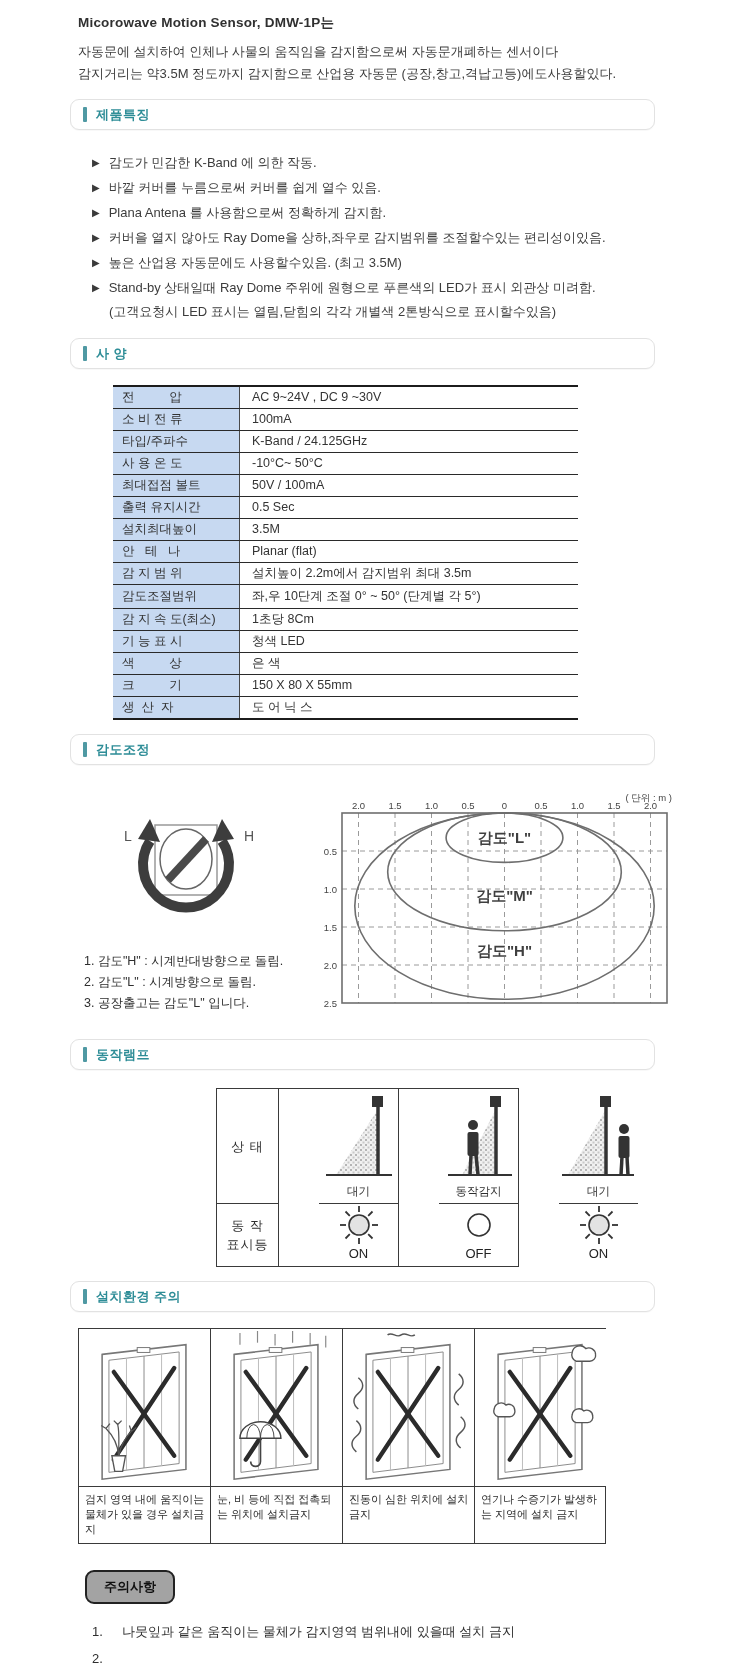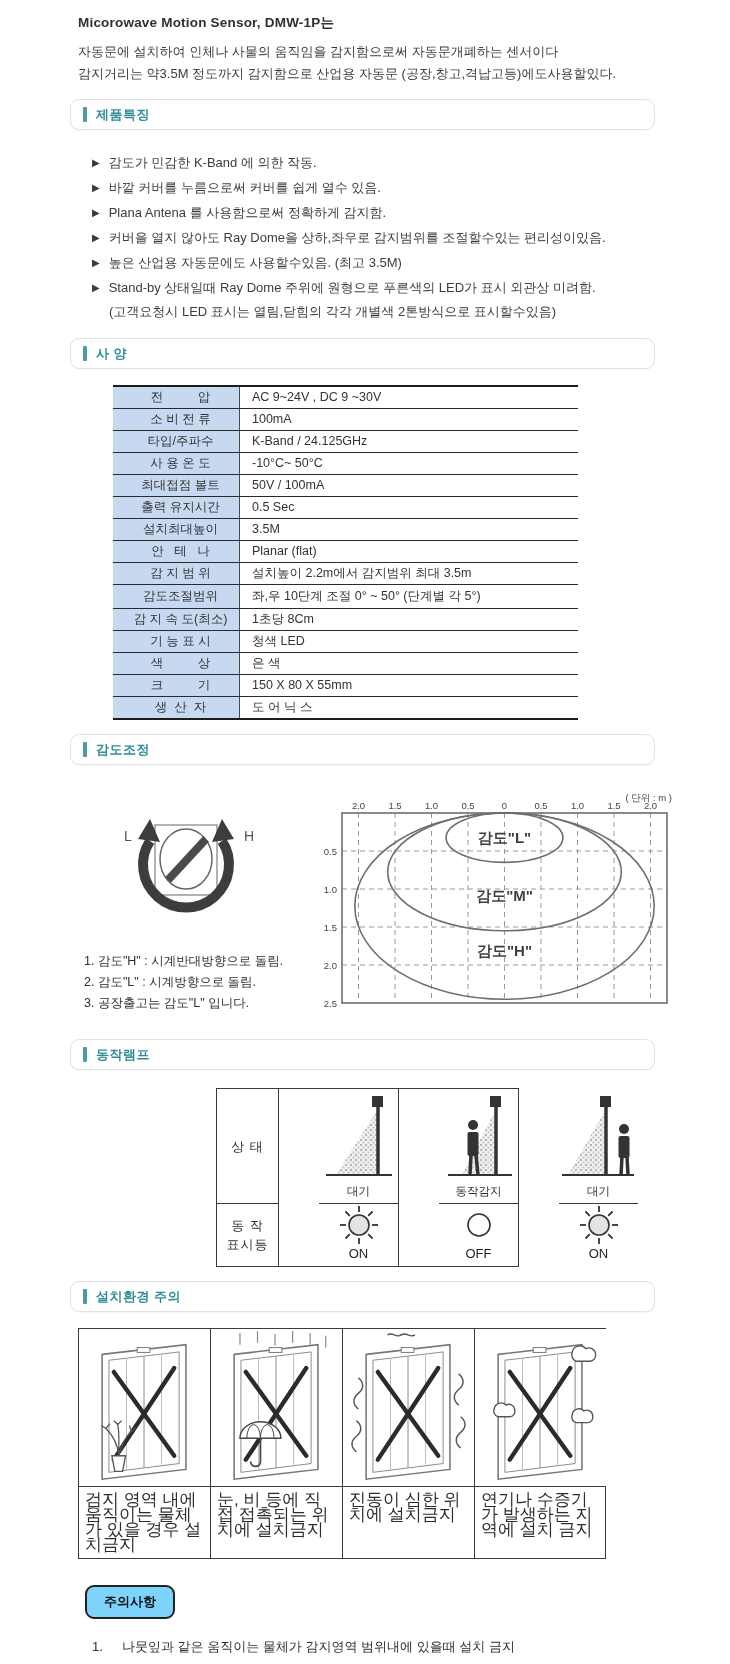--- a/index.html
+++ b/index.html
@@ -24,21 +24,21 @@
   .feat-item { font-size:13px; line-height:25px; color:#3c3c3c; }
   .feat-arrow { color:#3a3a3a; font-size:10px; margin-right:9px; vertical-align:1px; }
   .feat-note { font-size:13px; line-height:24px; margin-left:17px; color:#3c3c3c; }
 
   .spec-table { margin:16px 0 0 113px; width:465px; border-top:2px solid #1c1c1c; border-bottom:2px solid #1c1c1c; }
   .spec-row { display:flex; border-bottom:1px solid #2a2a2a; }
   .spec-row:last-child { border-bottom:none; }
   .spec-label {
     width:127px; background:#c7d9f1; border-right:1px solid #4a4a4a;
     font-size:12.5px; padding:3px 0 3px 9px; line-height:15px; white-space:pre; color:#333;
-    display:flex; flex-direction:column; justify-content:center;text-align:center;
+    display:flex; flex-direction:column; justify-content:center;
   }
   .spec-value { flex:1; font-size:12.5px; padding:3px 0 3px 12px; line-height:15px; color:#333;
     display:flex; flex-direction:column; justify-content:center; }
   .spec-value div { line-height:17px; }
 
   .sens-wrap { margin:26px 0 0 84px; display:flex; }
   .sens-left { width:228px; }
   .dial-svg { margin:18px 0 0 14px; }
   .sens-notes { margin-top:16px; font-size:12.5px; line-height:21px; color:#2e2e2e; }
   .sens-chart { margin-left:8px; margin-top:0; }
@@ -51,25 +51,25 @@
   .lamp-row2 .lamp-cell, .lamp-cell.last-row { border-bottom:none; }
   .lamp-head { justify-content:center; font-size:13px; color:#2e2e2e; letter-spacing:1px; line-height:19px; text-align:center; }
   .state-cap { font-size:11.5px; color:#2e2e2e; margin:1px 0 4px; }
   .onoff-cap { font-size:13px; color:#222; margin:0 0 5px; }
 
   .env-wrap { margin:16px 0 0 78px; width:528px; border:1.5px solid #3a3a3a; }
   .env-grid { display:grid; grid-template-columns:132px 132px 132px 131px; }
   .env-img { border-right:1px solid #3a3a3a; border-bottom:1px solid #3a3a3a; height:158px;
     display:flex; align-items:center; justify-content:center; background:#fff; }
   .env-img:nth-child(4) { border-right:none; }
-  .env-cap { border-right:1px solid #3a3a3a; font-size:17px; line-height:15px; padding:5px 5px 6px 6px; color:#2c2c2c; min-height:52px; }
+  .env-cap { border-right:1px solid #3a3a3a; font-size:11px; line-height:15px; padding:5px 5px 6px 6px; color:#2c2c2c; min-height:52px; }
   .env-cap:last-child { border-right:none; }
 
   .caution-box { display:inline-block; margin:26px 0 0 85px; border:2px solid #222; border-radius:9px;
-    padding:6px 17px; font-size:13px; font-weight:bold; color:#111; background:#7dd3fc; }
+    padding:6px 17px; font-size:13px; font-weight:bold; color:#111; background:#a3a3a3; }
   .caution-list { margin:14px 0 0 92px; }
   .caution-item { font-size:13px; line-height:27px; color:#2e2e2e; }
   .caution-num { display:inline-block; width:30px; }
 
   svg text { font-family:"Liberation Sans","DejaVu Sans",sans-serif; }
   .tick { font-size:9.5px; fill:#444; }
   .zone-label { font-size:15px; font-weight:bold; fill:#3f3f3f; }
   .dial-label { font-size:14px; fill:#555; }
   .unit-label { font-size:9.5px; fill:#444; }
 </style>

